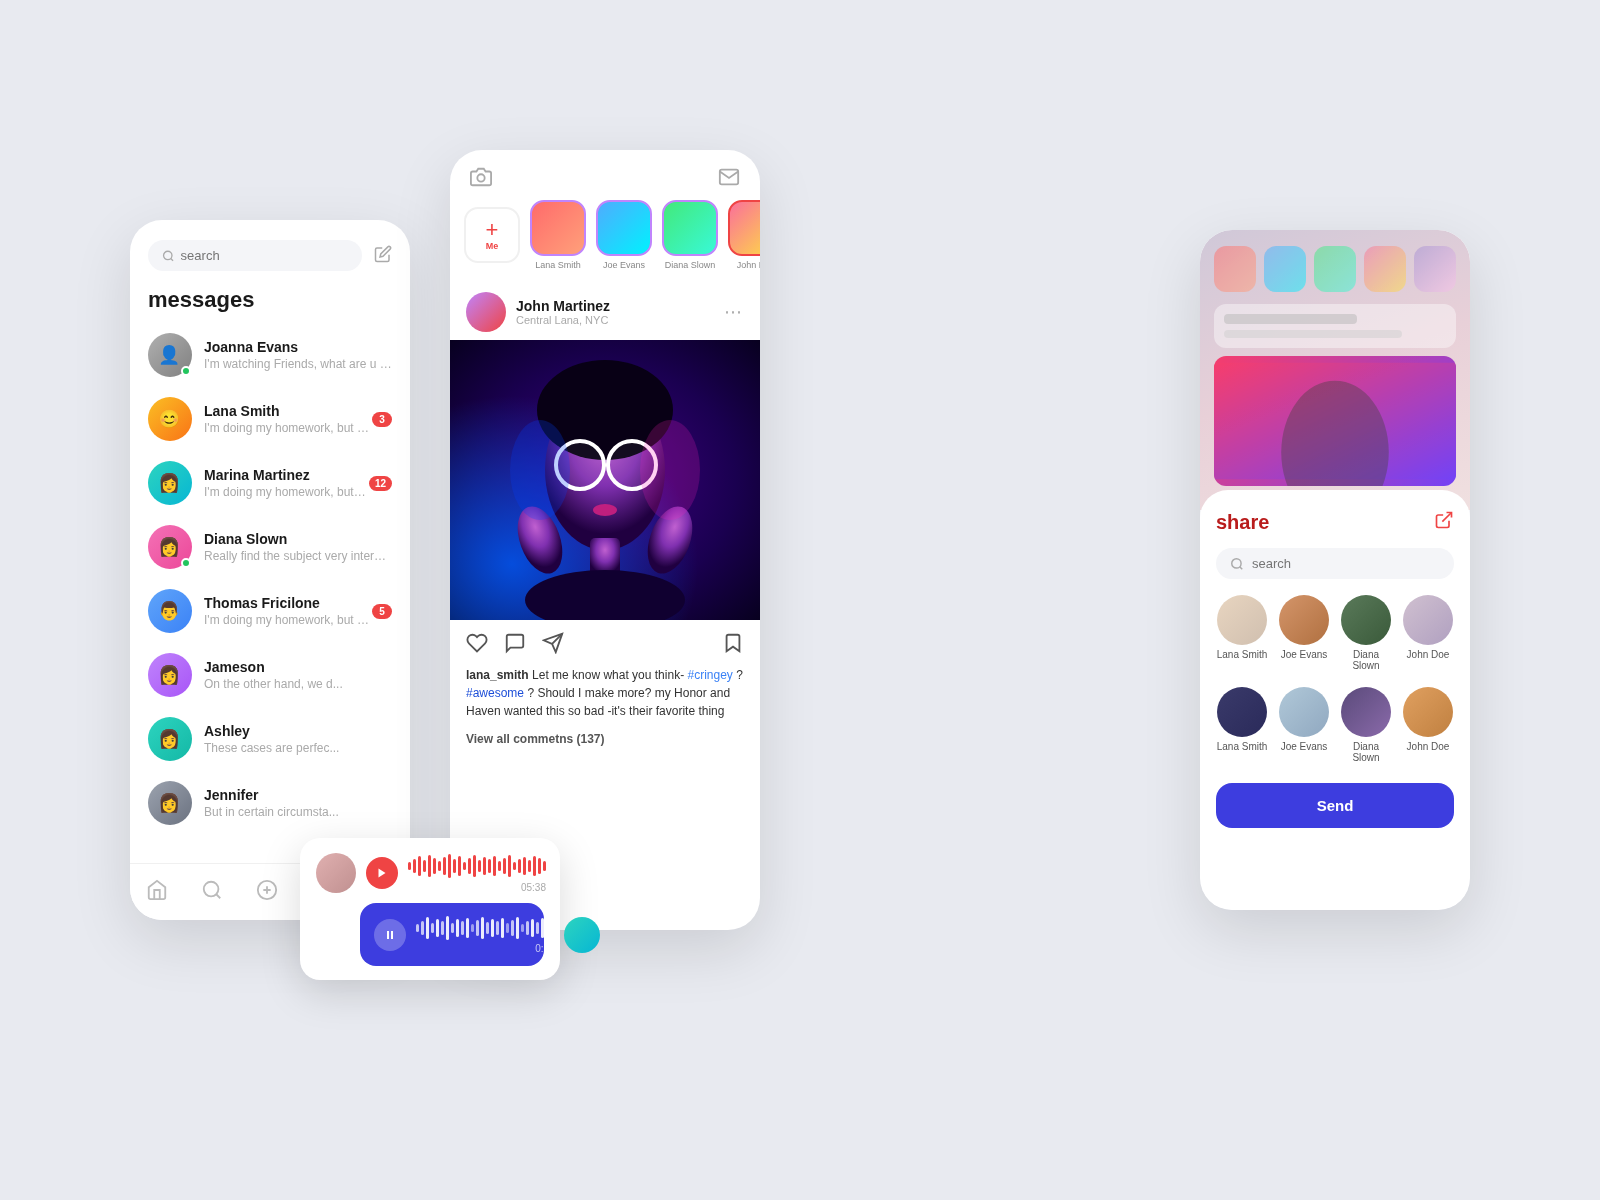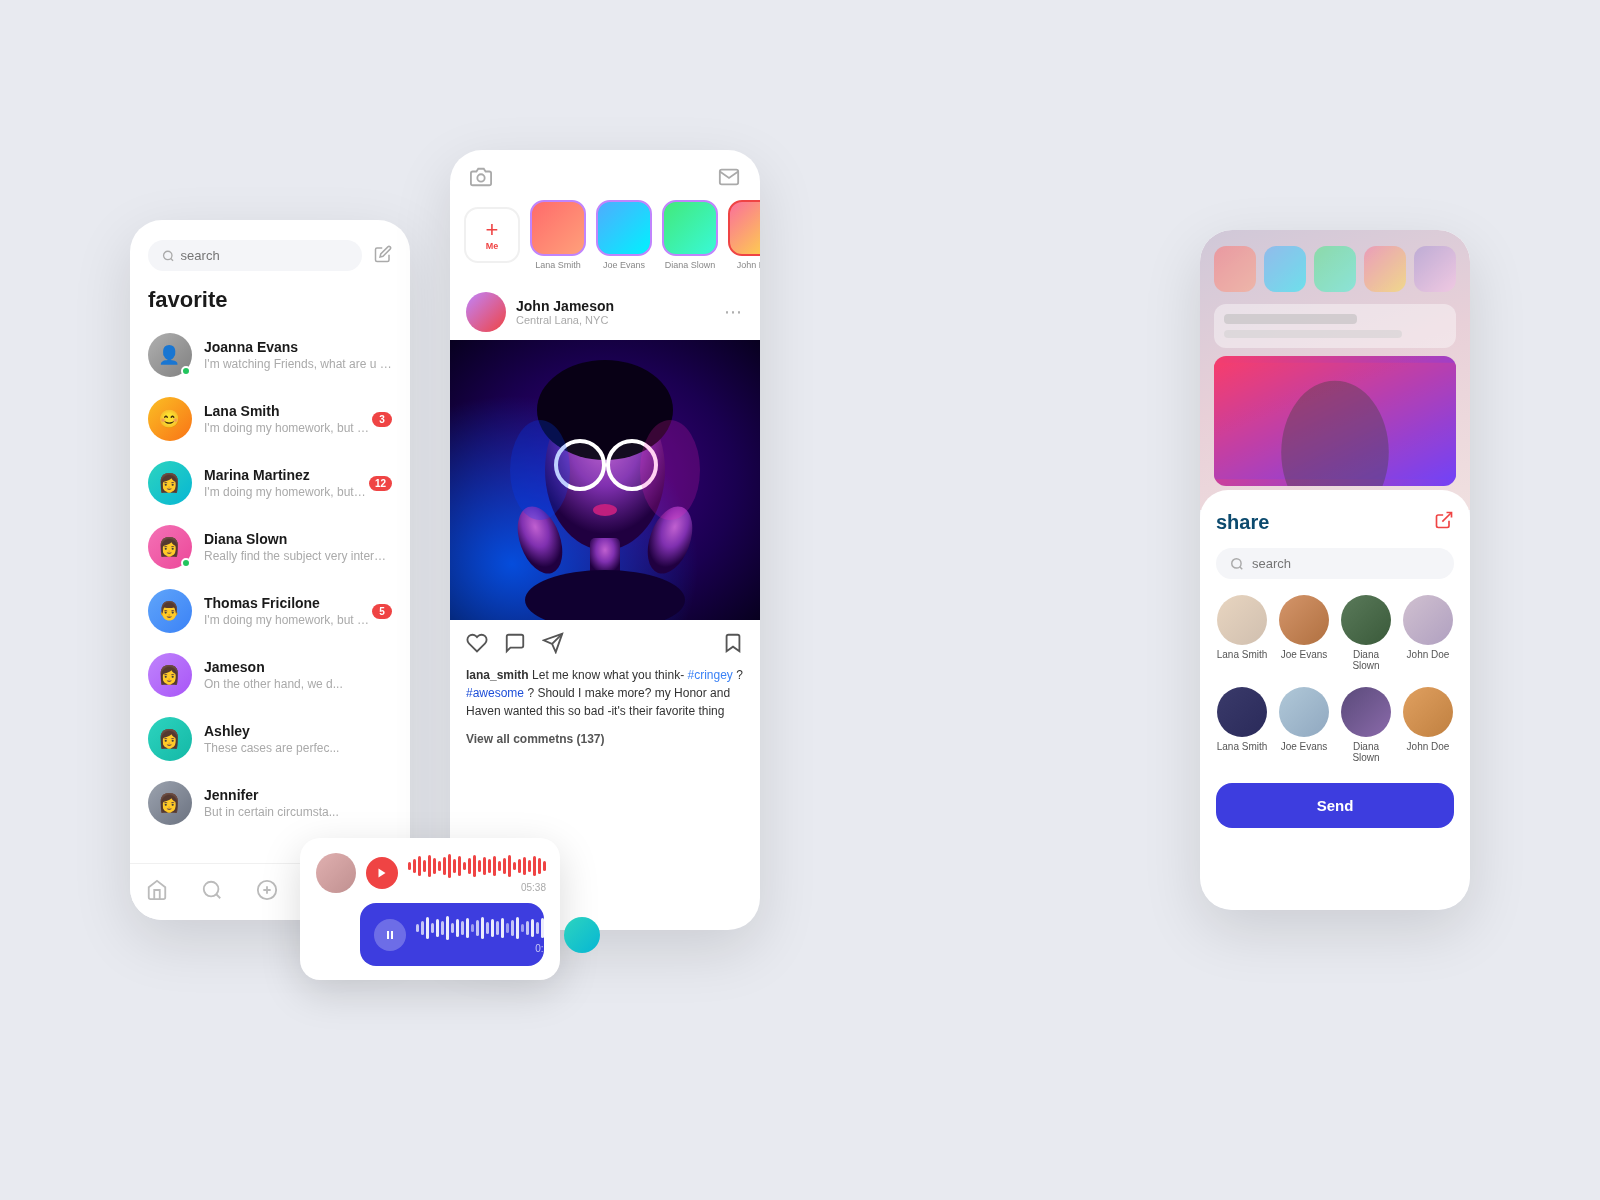--- a/index.html
+++ b/index.html
@@ -371,21 +371,21 @@
     .share-header {
       display: flex;
       align-items: center;
       justify-content: space-between;
       margin-bottom: 14px;
     }
 
     .share-title {
       font-size: 20px;
       font-weight: 700;
-      color: #0c4a6e;
+      color: #b91c1c;
     }
 
     .share-search-bar {
       display: flex;
       align-items: center;
       background: #f4f5f8;
       border-radius: 20px;
       padding: 8px 14px;
       margin-bottom: 16px;
     }
@@ -471,21 +471,21 @@
         <input type="text" placeholder="search" style="">
       </div>
       <div class="compose-icon">
         <svg width="18" height="18" viewBox="0 0 24 24" fill="none" stroke="#aaa" stroke-width="2">
           <path d="M11 4H4a2 2 0 0 0-2 2v14a2 2 0 0 0 2 2h14a2 2 0 0 0 2-2v-7"></path>
           <path d="M18.5 2.5a2.121 2.121 0 0 1 3 3L12 15l-4 1 1-4 9.5-9.5z"></path>
         </svg>
       </div>
     </div>
 
-    <div class="msg-title">favorite</div>
+    <div class="msg-title">messages</div>
 
     <div class="msg-list">
 
       <div class="msg-item">
         <div class="avatar-wrap">
           <div class="avatar av-gray" style="background:linear-gradient(135deg,#b0b0b0,#808080);font-size:18px;">👤</div>
           <div class="online-dot"></div>
         </div>
         <div class="msg-content">
           <div class="msg-name">Joanna Evans</div>
@@ -729,21 +729,21 @@
       <div class="story-thumb">
         <div style="width:56px;height:56px;border-radius:14px;background:linear-gradient(135deg,#fa709a,#fee140);border:2px solid #ef4444;"></div>
         <div class="story-label">John Doe</div>
       </div>
 
     </div>
 
     <div class="post-author">
       <div class="author-avatar" style="background:linear-gradient(135deg,#c084fc,#ef4444);"></div>
       <div class="author-info">
-        <div class="author-name">John Jameson</div>
+        <div class="author-name">John Martinez</div>
         <div class="author-location">Central Lana, NYC</div>
       </div>
       <div class="more-dots">⋯</div>
     </div>
 
     <div class="post-image-figure">
 
       <svg width="310" height="280" viewBox="0 0 310 280">
 
         <defs>

